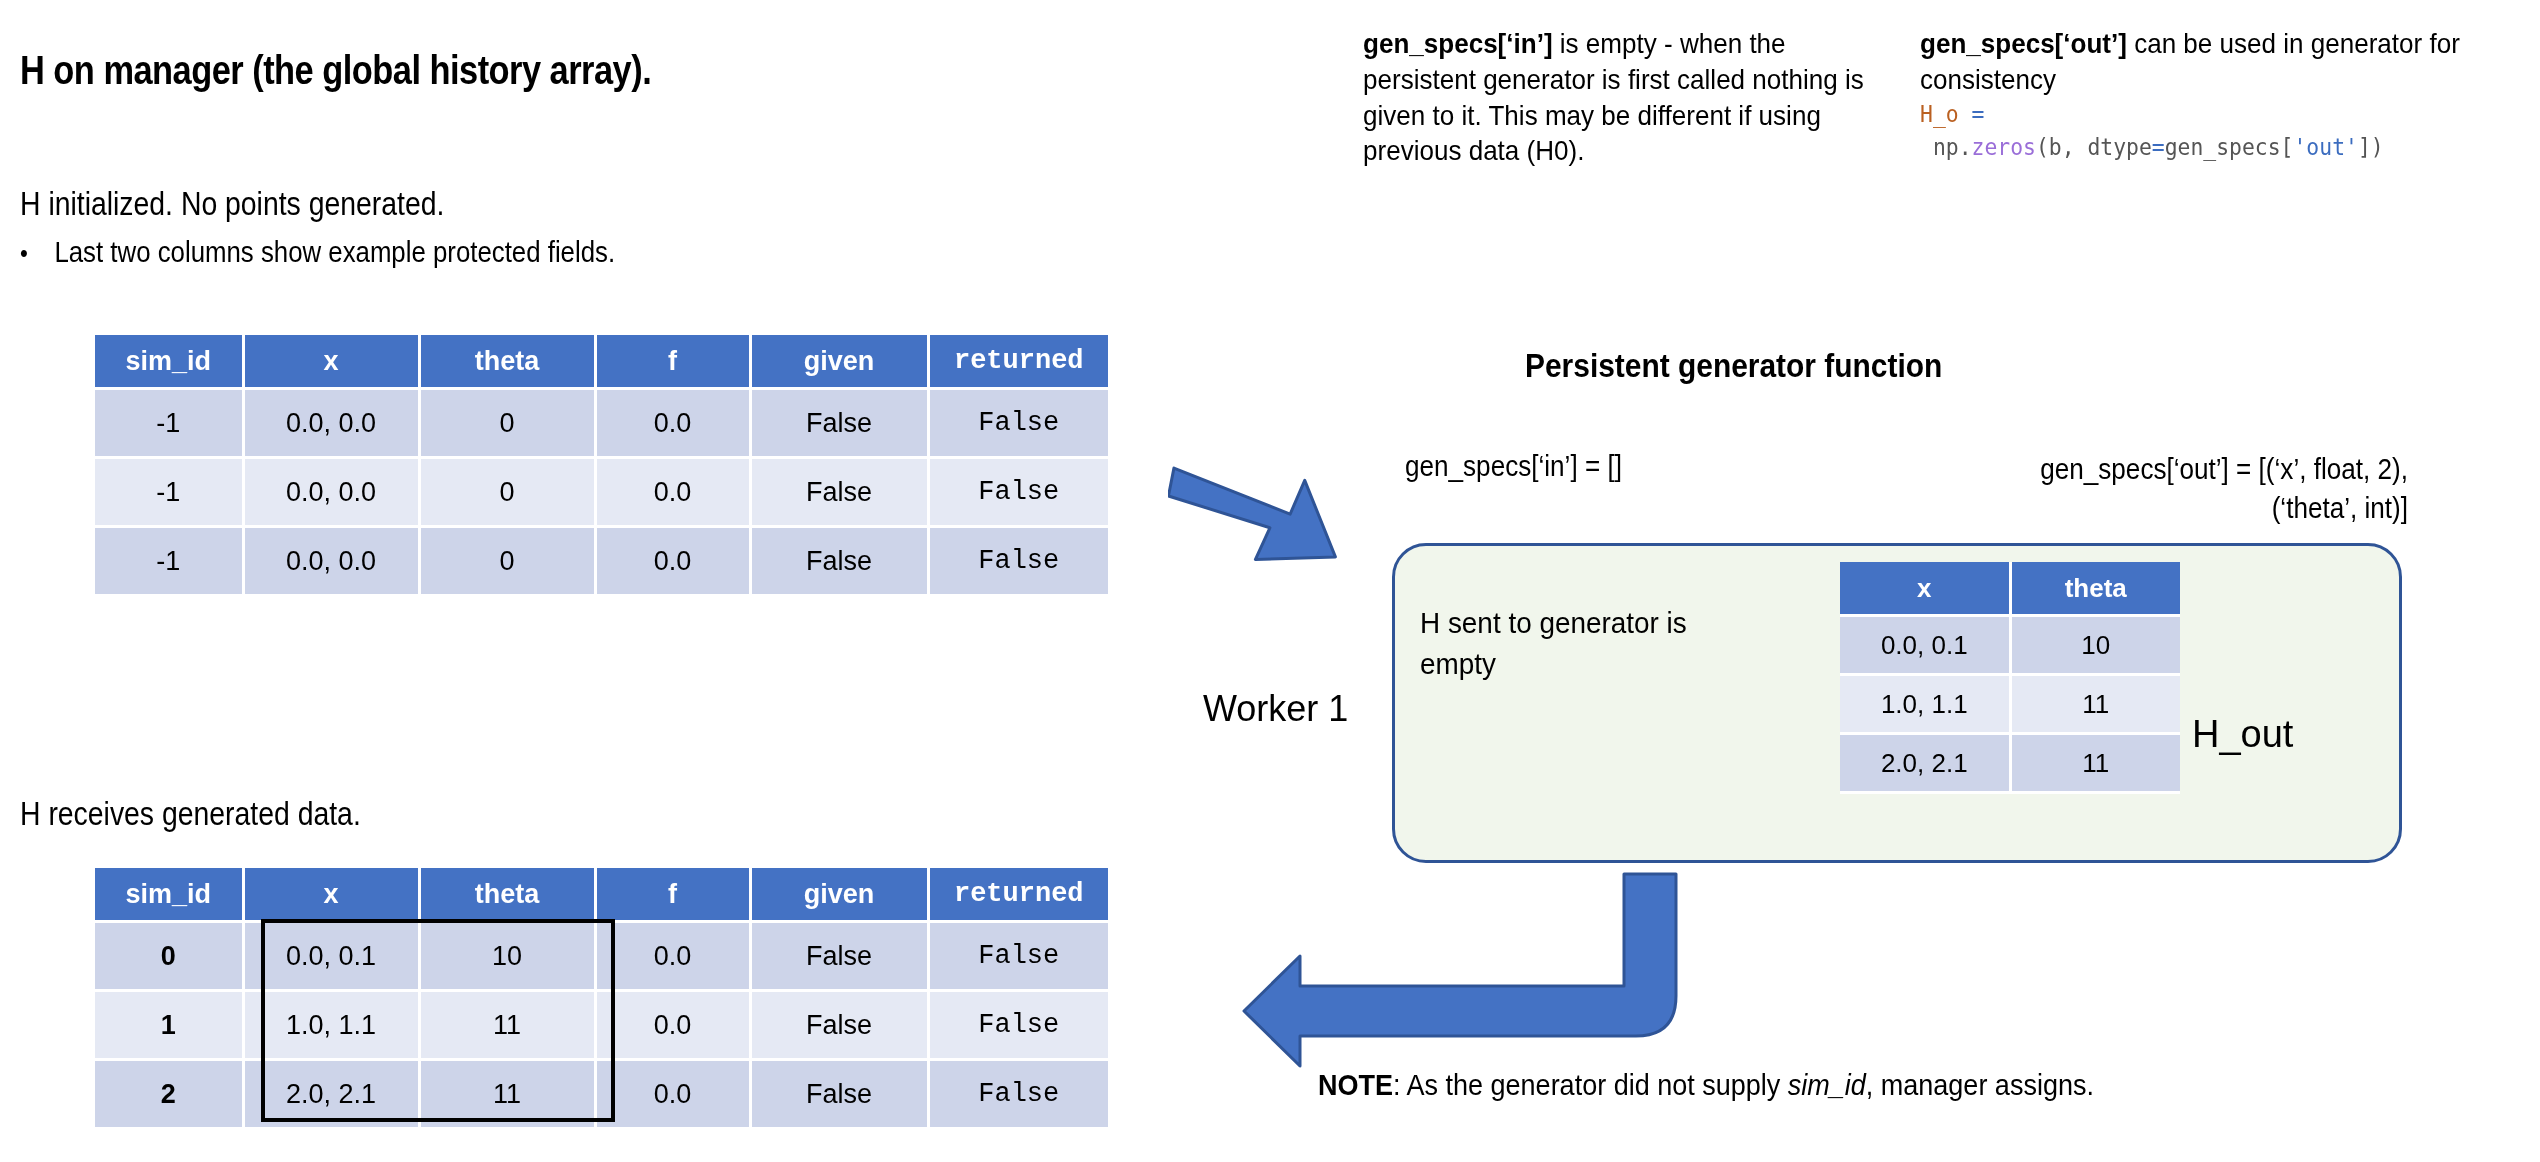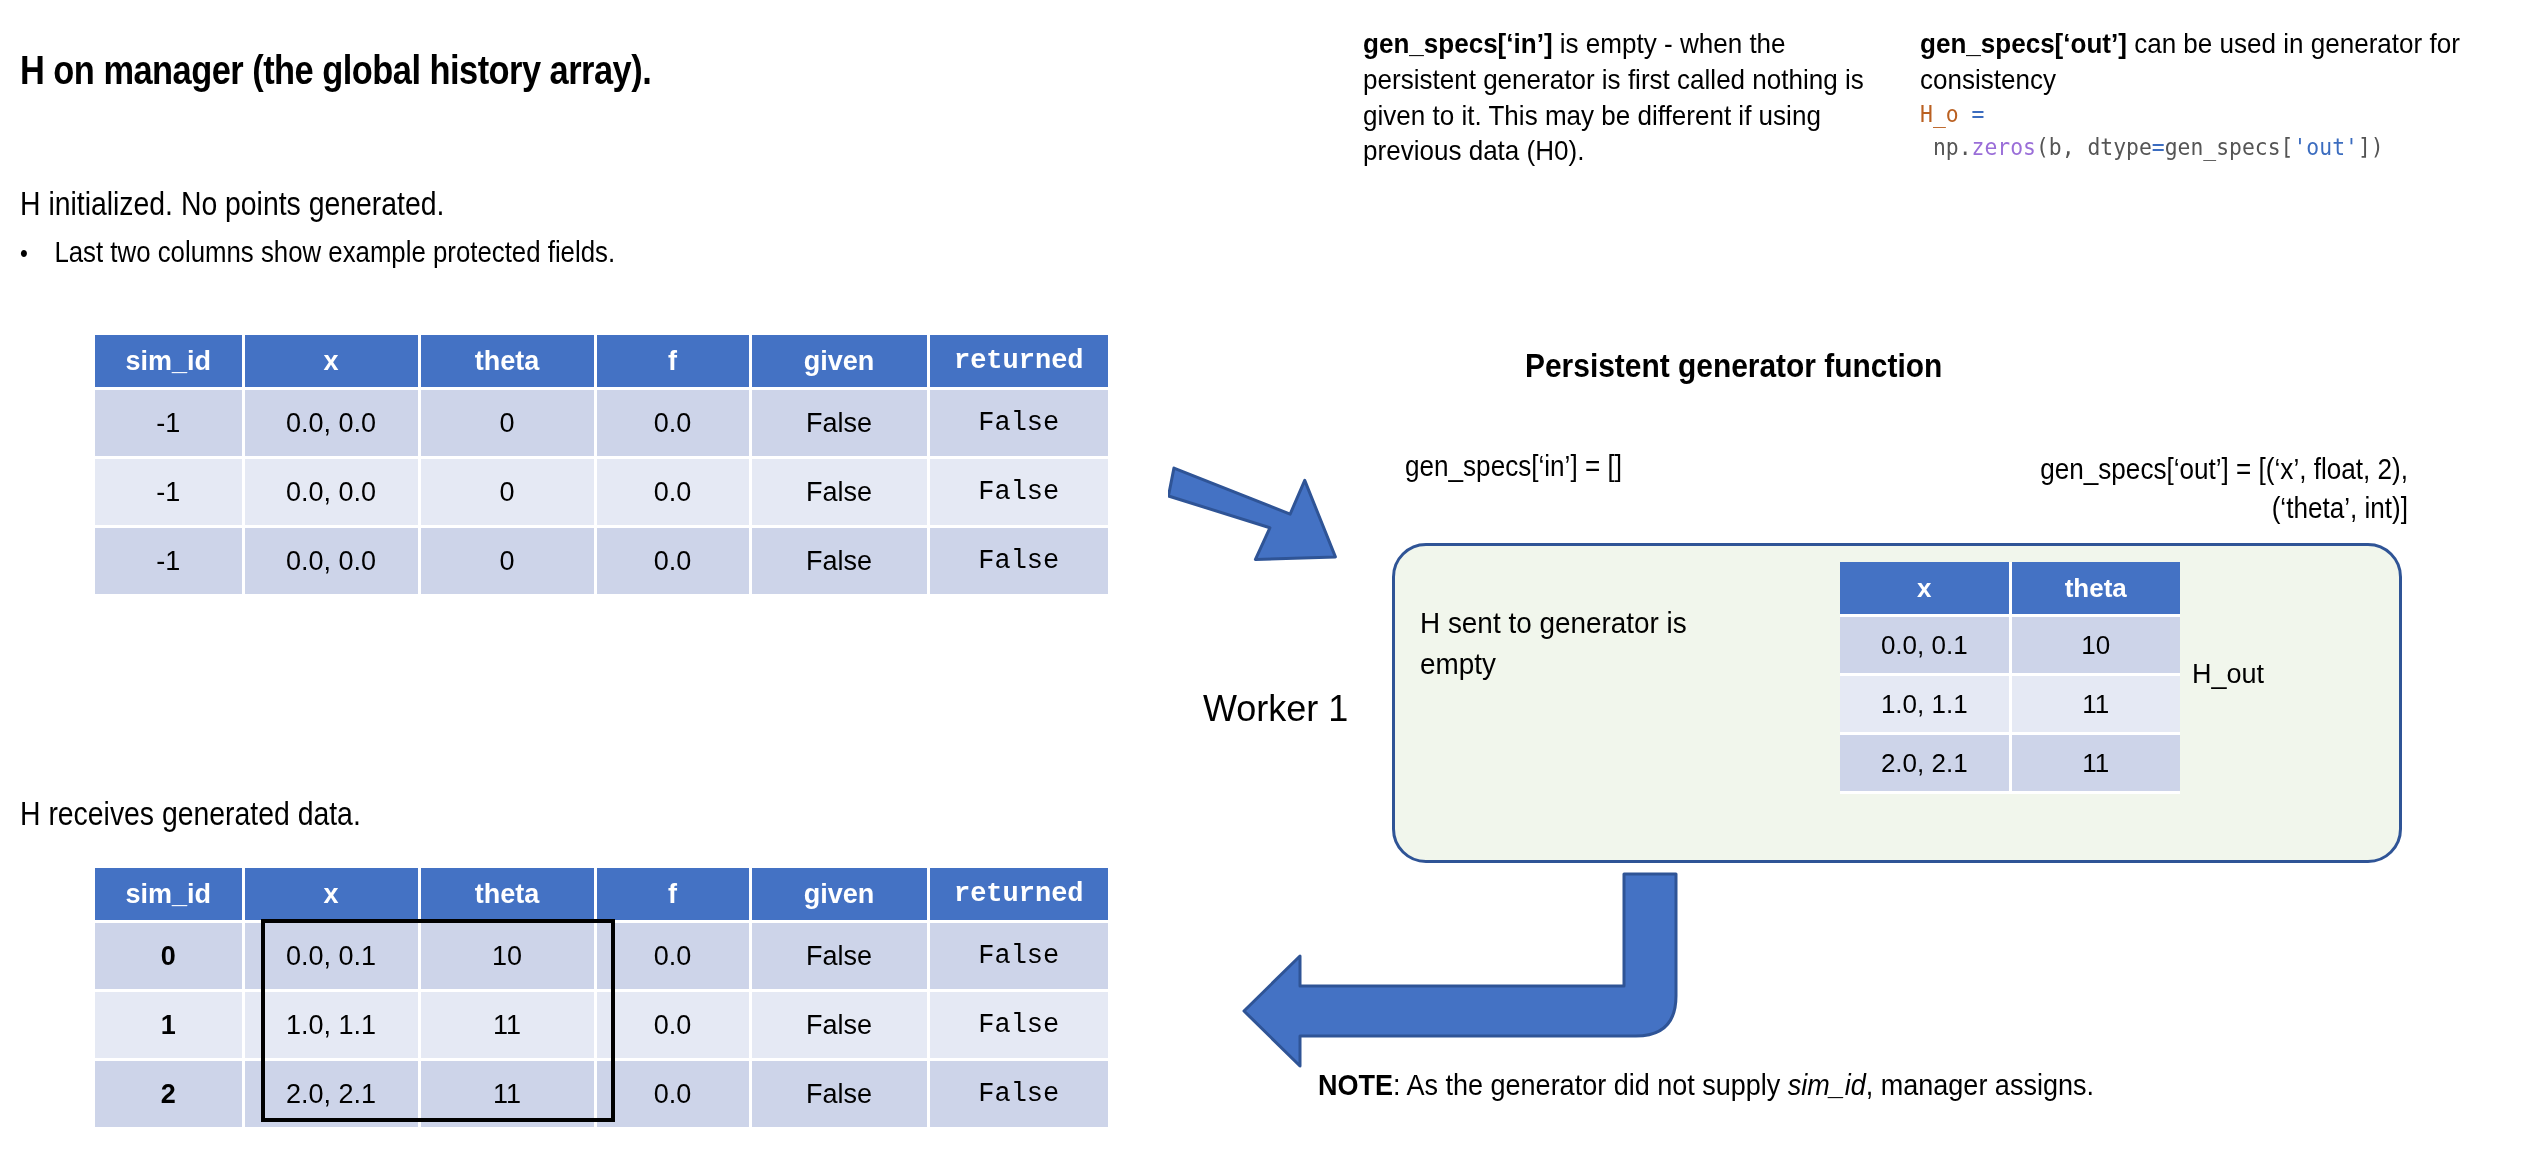--- a/index.html
+++ b/index.html
@@ -175,22 +175,22 @@
   }
   #gen-box-text {
     left: 1420px; top: 602px;
     width: 300px;
     font-size: 30px;
     line-height: 1.38;
     transform: scaleX(0.93);
     transform-origin: left top;
   }
   #h-out-label {
-    left: 2192px; top: 659px;
-    font-size: 27px;
+    left: 2192px; top: 713px;
+    font-size: 38px;
     white-space: nowrap;
   }
 
   #table-gen { left: 1840px; top: 562px; }
   .gtable {
     border-collapse: collapse;
     table-layout: fixed;
     font-size: 26px;
   }
   .gtable th {

